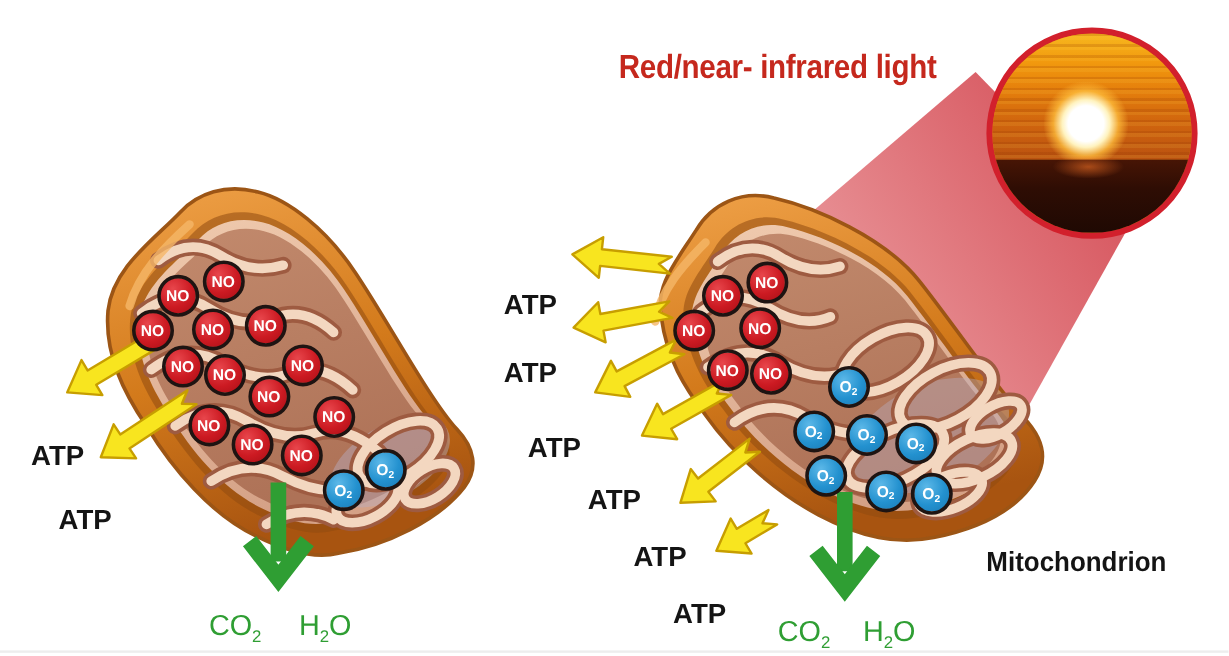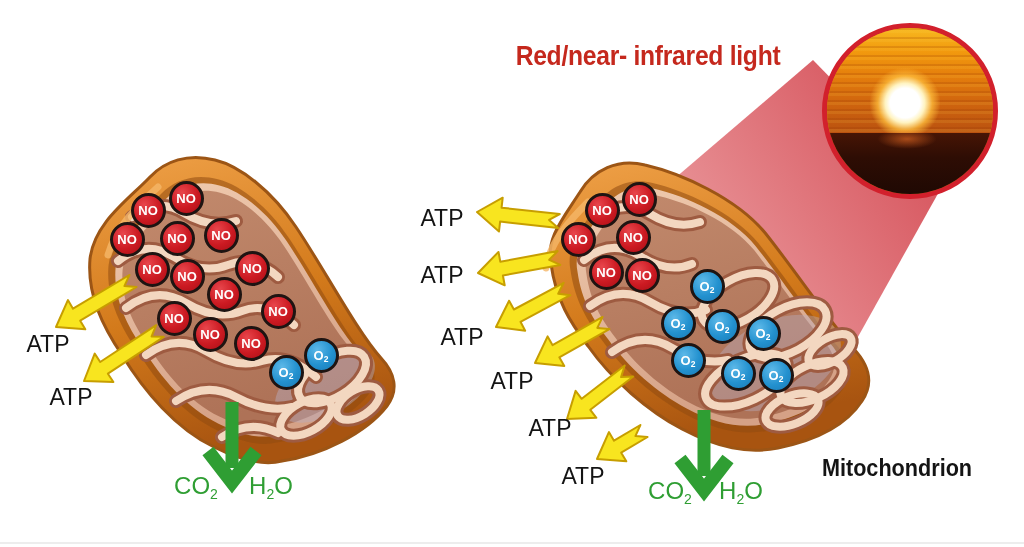--- a/index.html
+++ b/index.html
@@ -26,30 +26,30 @@
 
   
   .mito{position:absolute;z-index:3;}
   #mito-left{left:70px;top:145px;}
   #mito-right{left:530px;top:148px;}
   .cr-dark{stroke:#9E5B41;stroke-width:14;fill:none;stroke-linecap:round;}
   .cr-light{stroke:#F3D7C0;stroke-width:8;fill:none;stroke-linecap:round;}
 
   
   #arrow-layer{position:absolute;left:0;top:0;z-index:5;}
-  #overlay-layer{position:absolute;inset:0;z-index:6;}
+  #overlay-layer{position:absolute;inset:0;z-index:6;margin-top:36px;}
 
   .molecule{position:absolute;width:35px;height:35px;margin:-17.5px 0 0 -17.5px;border-radius:50%;
     border:3px solid #1E1412;box-sizing:border-box;display:flex;align-items:center;justify-content:center;
     color:#fff;font-weight:bold;font-size:13px;line-height:1;}
   .molecule.no{background:radial-gradient(circle at 35% 30%, #E8464C 0%, #CC1A22 55%, #A80F16 100%);}
   .molecule.o2{background:radial-gradient(circle at 35% 30%, #5CB8E8 0%, #2391CF 55%, #1B7AB4 100%);}
   .molecule sub{font-size:8.5px;display:inline-block;transform:translateY(4px);}
 
-  .atp-label{position:absolute;transform:translate(-50%,-50%);font-size:23px;font-weight:normal;color:#141414;white-space:nowrap;}
+  .atp-label{position:absolute;transform:translate(-50%,-50%);font-size:23px;font-weight:bold;color:#141414;white-space:nowrap;}
   .chem{position:absolute;transform:translate(-50%,-50%);font-size:24px;font-weight:normal;white-space:nowrap;}
   .chem sub{font-size:14px;}
 
   .title{position:absolute;left:648px;top:40px;transform:translateX(-50%) scaleX(0.88);transform-origin:center;
     font-size:28px;font-weight:bold;color:#C5281D;white-space:nowrap;z-index:8;letter-spacing:-0.3px;}
   .mito-label{position:absolute;left:897px;top:455px;transform:translateX(-50%) scaleX(0.94);
     font-size:23px;font-weight:bold;color:#141414;white-space:nowrap;z-index:8;}
 
   .baseline{position:absolute;left:0;top:542px;width:100%;height:2px;background:#EDEDED;z-index:1;}
 </style>

